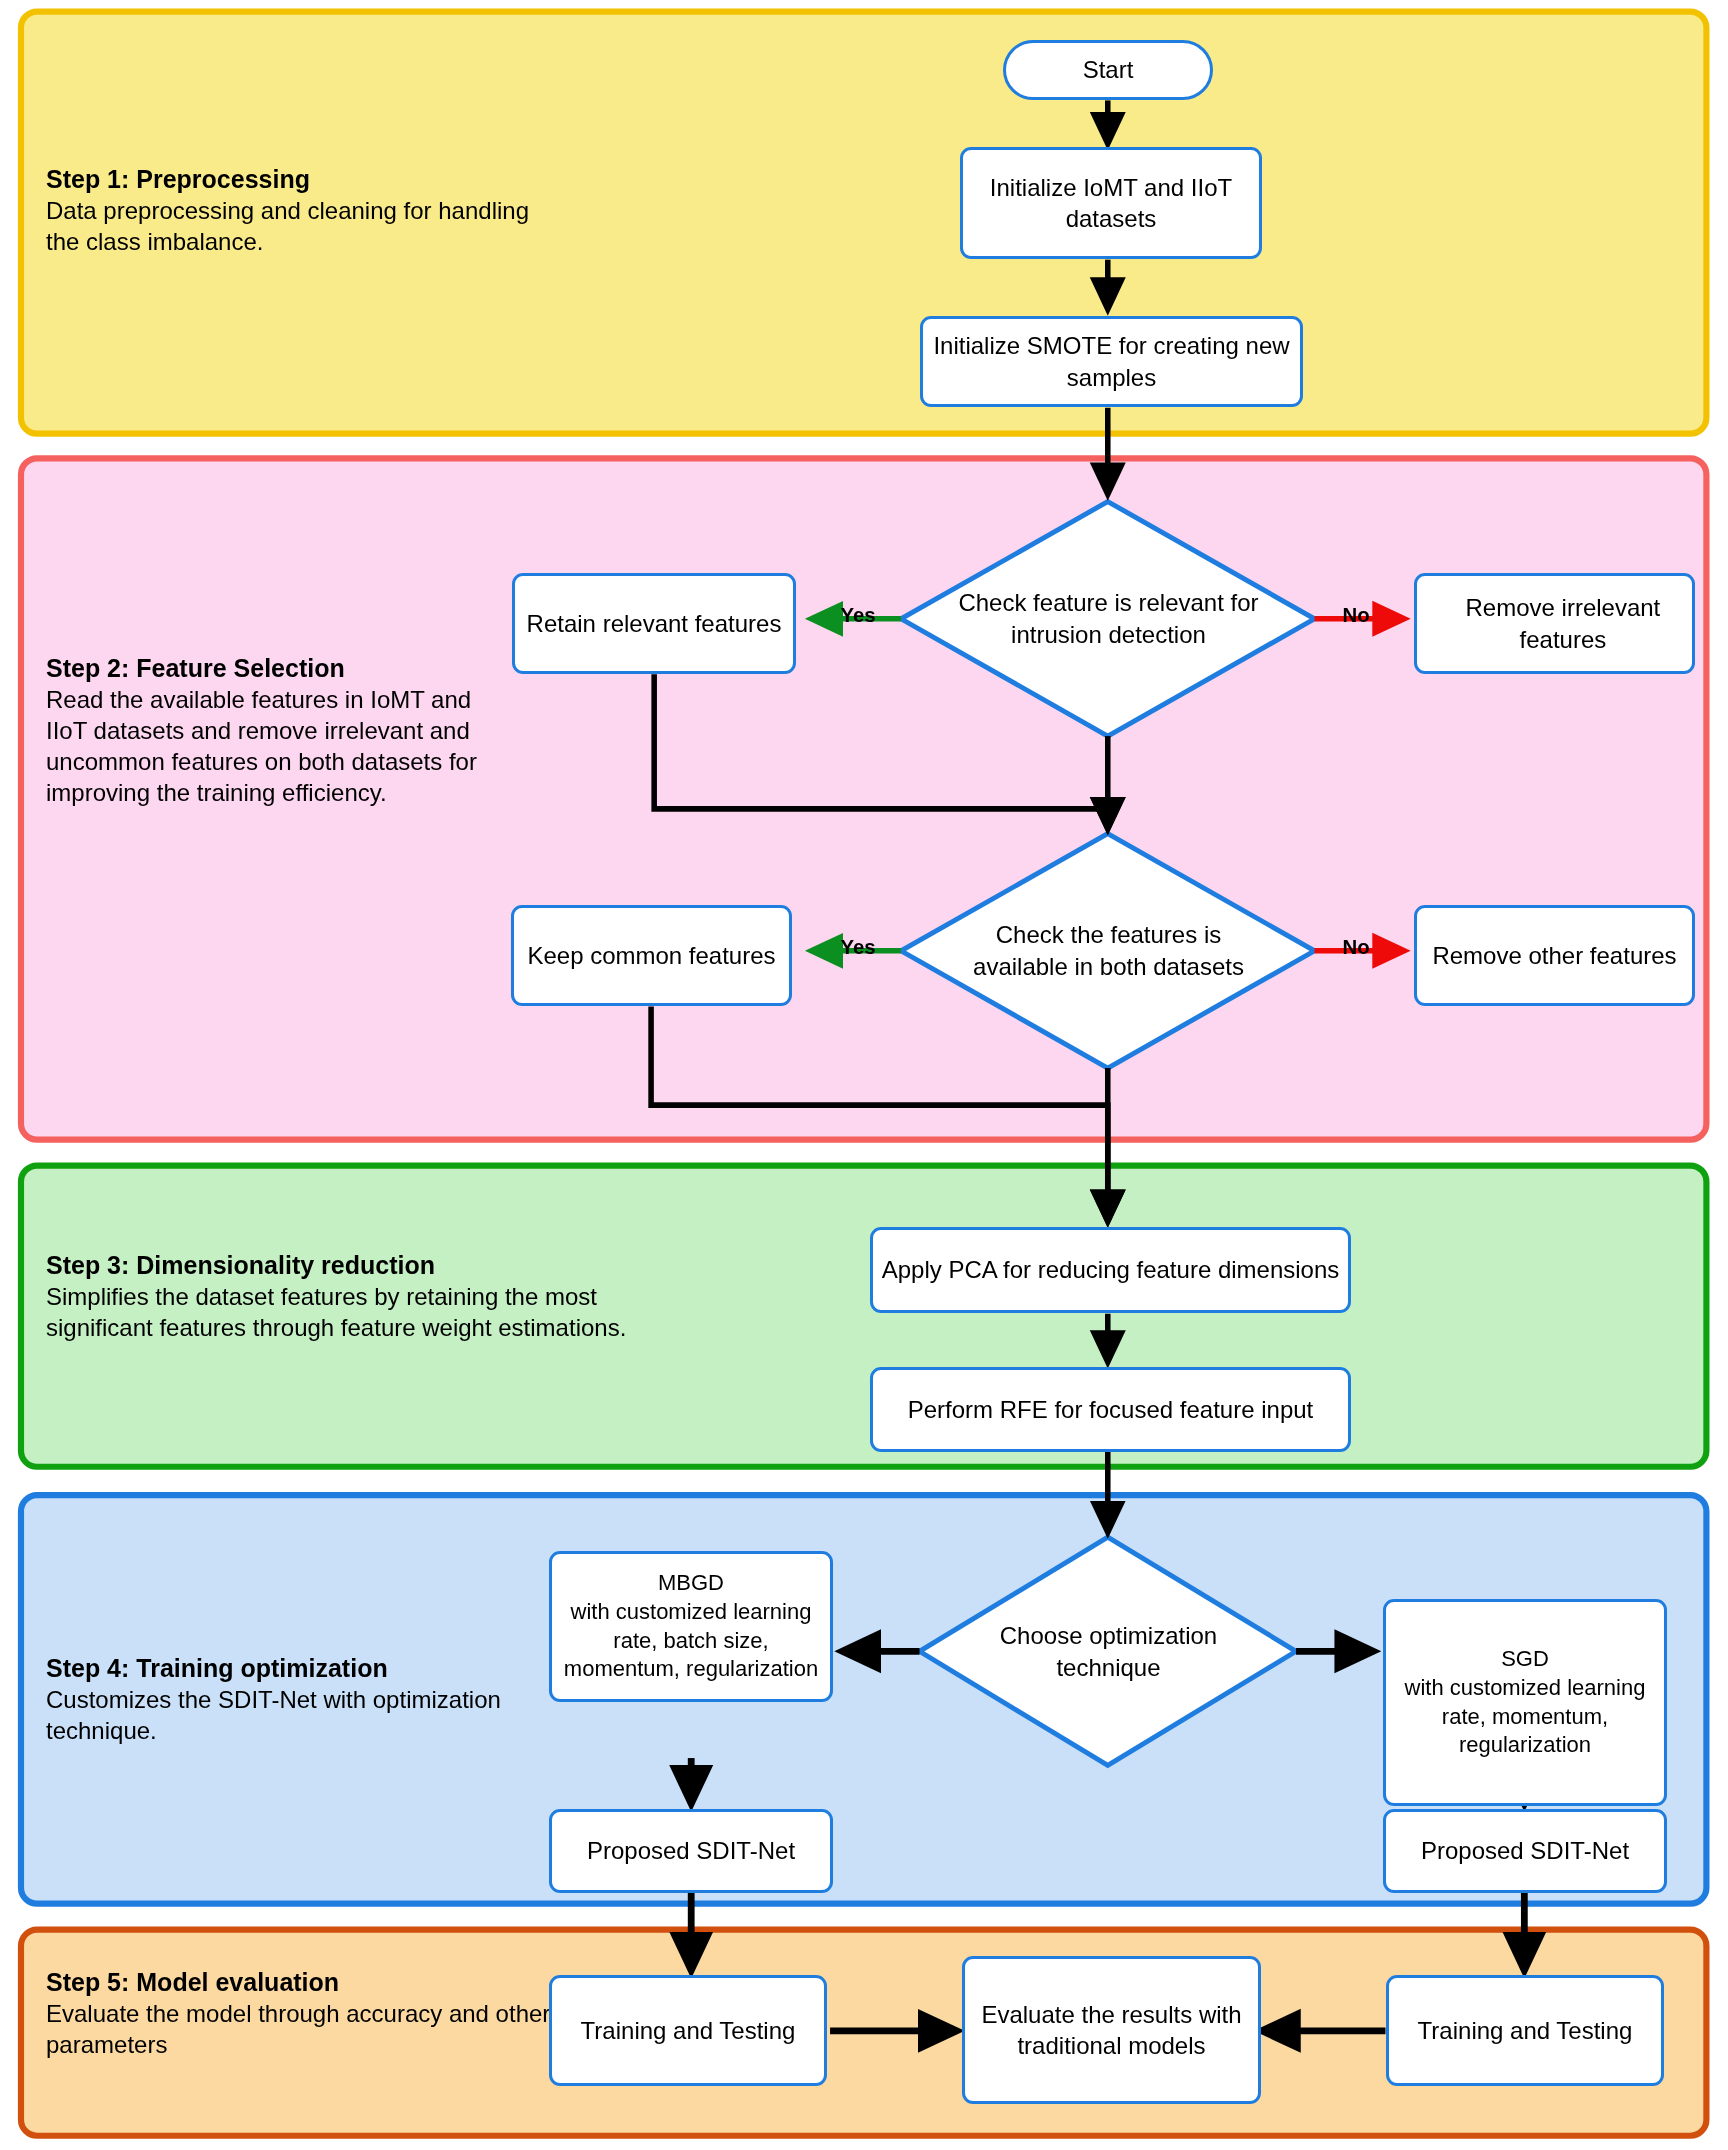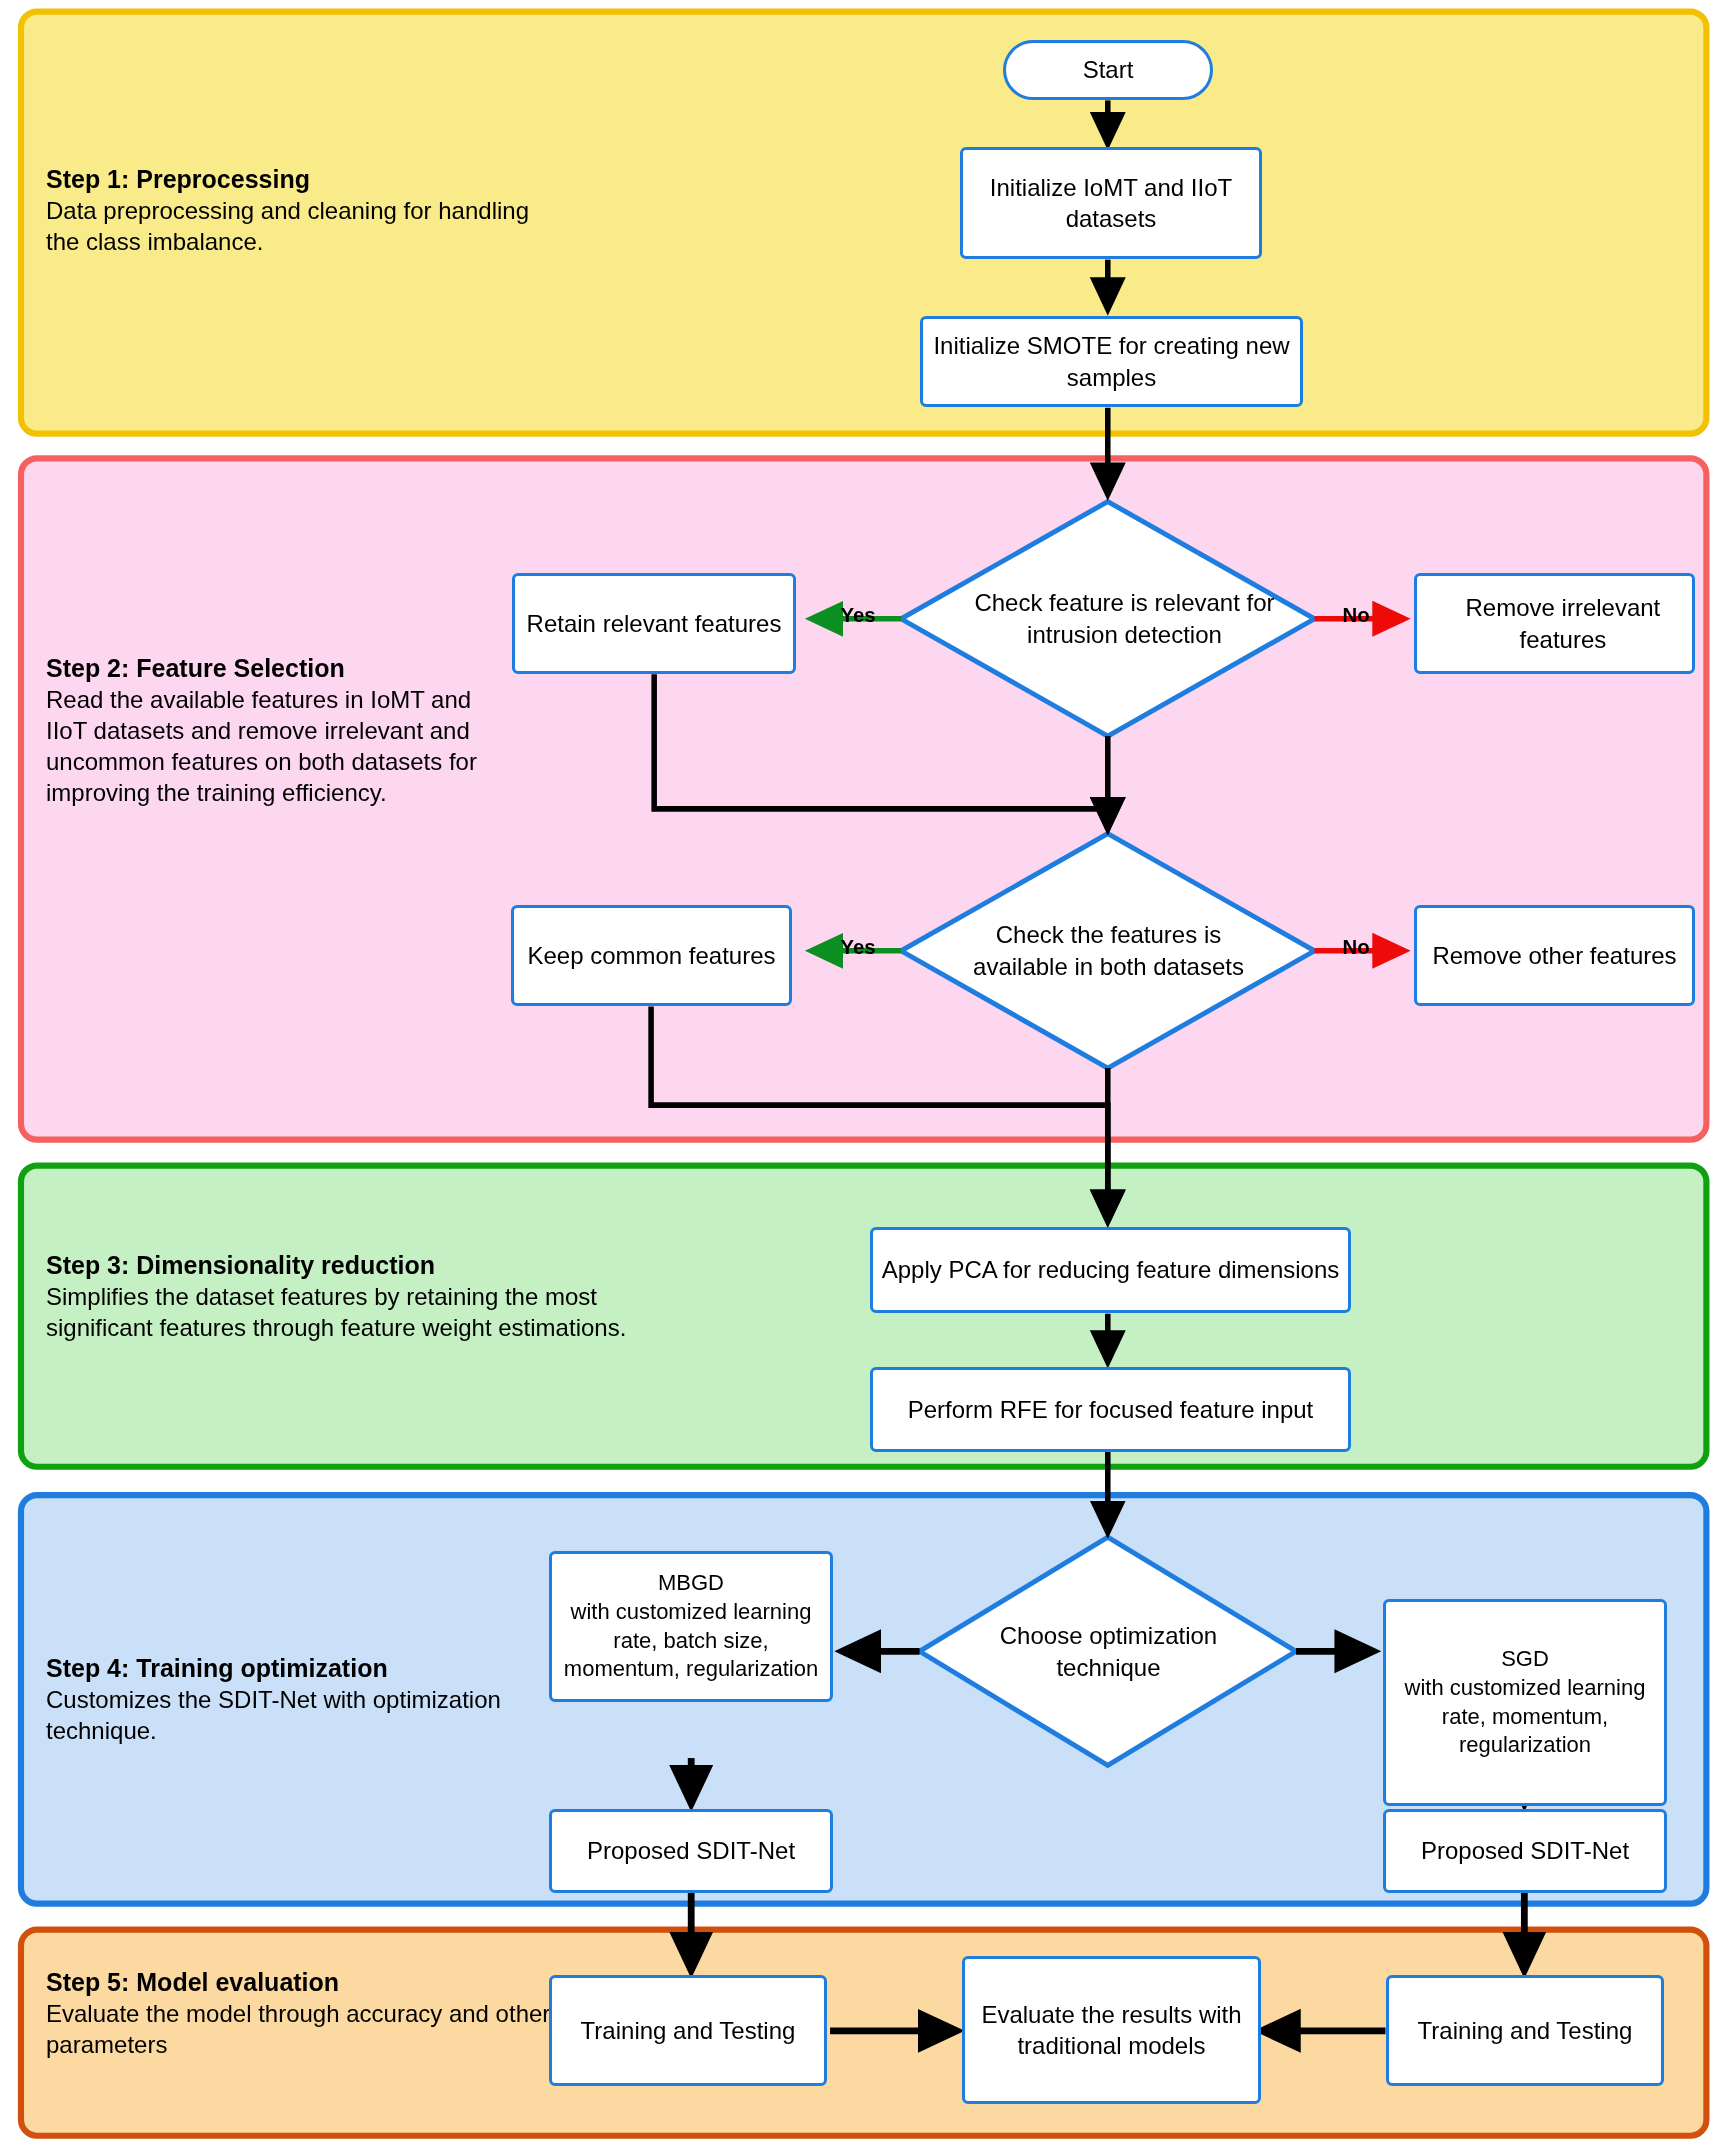--- a/index.html
+++ b/index.html
@@ -5,21 +5,21 @@
   html,body{margin:0;padding:0;background:#ffffff;}
   body{font-family:"Liberation Sans", sans-serif;}
   #page{position:relative;width:1728px;height:2151px;background:#fff;overflow:hidden;}
   svg#canvas{position:absolute;left:0;top:0;width:1728px;height:2151px;}
 
   .band-label{position:absolute;color:#000;}
   .band-title{font-weight:bold;font-size:25px;line-height:1.18;}
   .band-desc{font-weight:normal;font-size:24px;line-height:1.30;}
 
   .nodebox{position:absolute;box-sizing:border-box;background:#ffffff;
-           border:3.7px solid #1f7de0;border-radius:6px;
+           border:3.7px solid #1f7de0;border-radius:11px;
            display:flex;align-items:center;justify-content:center;text-align:center;
            font-size:24px;line-height:1.30;color:#000;padding:3.7px 6.2px;}
   .nodebox.term{border-radius:37px;}
   .nodebox.small{font-size:22px;}
 
   .diamond-text{position:absolute;display:flex;align-items:center;justify-content:center;
                 text-align:center;font-size:24px;line-height:1.30;color:#000;pointer-events:none;}
 
   .edgelabel{position:absolute;font-size:20.4px;font-weight:bold;color:#000;
              background:transparent;text-align:center;}
@@ -106,21 +106,21 @@
     <div class="band-title">Step 5: Model evaluation</div>
     <div class="band-desc">Evaluate the model through accuracy and other parameters</div>
   </div>
 
   <div class="nodebox term" style="left:1003px; top:40px; width:210px; height:60px;">Start</div>
 
   <div class="nodebox" style="left:960px; top:147px; width:302px; height:112px;">Initialize IoMT and IIoT datasets</div>
 
   <div class="nodebox" style="left:920px; top:316px; width:383px; height:91px;">Initialize SMOTE for creating new samples</div>
 
-  <div class="diamond-text" style="left:951px; top:557px; width:315px; height:123px;margin-left:16px;">Check feature is relevant for intrusion detection</div>
+  <div class="diamond-text" style="left:951px; top:557px; width:315px; height:123px;">Check feature is relevant for intrusion detection</div>
 
   <div class="nodebox" style="left:512px; top:573px; width:284px; height:101px;">Retain relevant features</div>
 
   <div class="nodebox" style="left:1414px; top:573px; width:281px; height:101px;padding-left:23px;">Remove irrelevant features</div>
 
   <div class="diamond-text" style="left:948px; top:889px; width:321px; height:123px;">Check the features is available in both datasets</div>
 
   <div class="nodebox" style="left:511px; top:905px; width:281px; height:101px;">Keep common features</div>
 
   <div class="nodebox" style="left:1414px; top:905px; width:281px; height:101px;">Remove other features</div>

